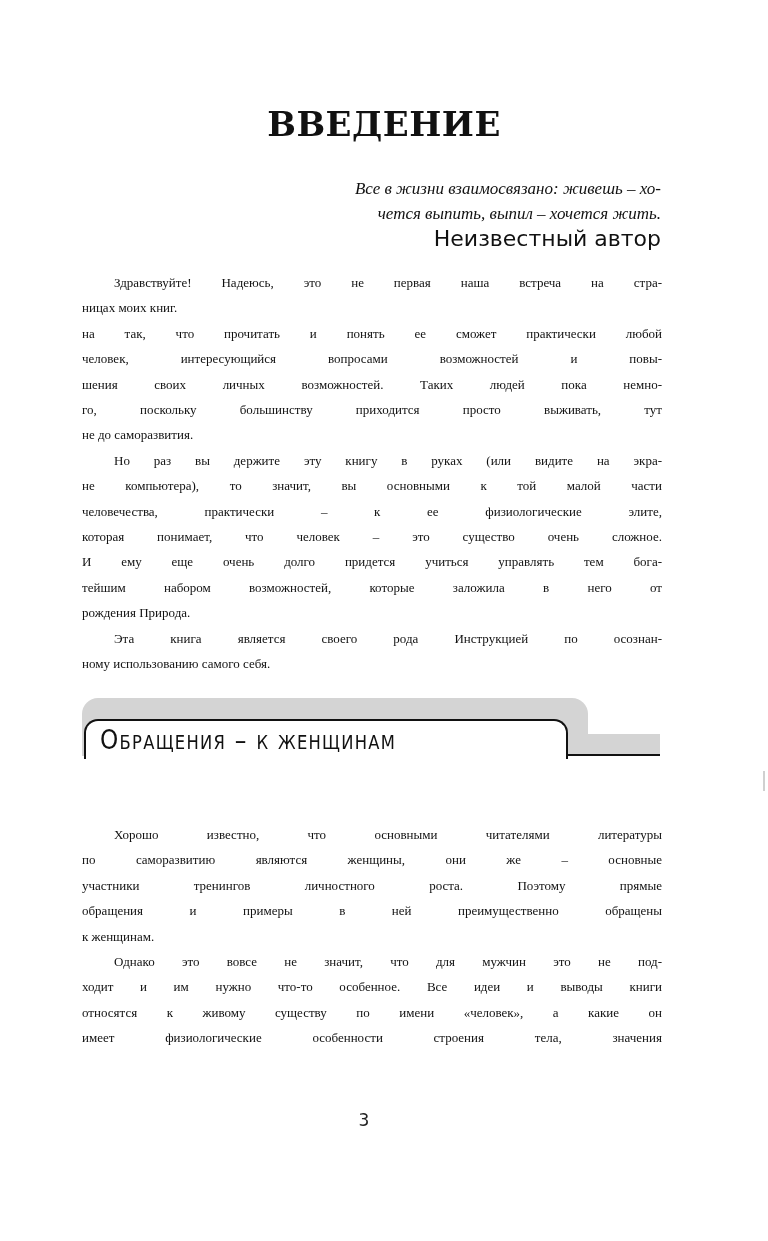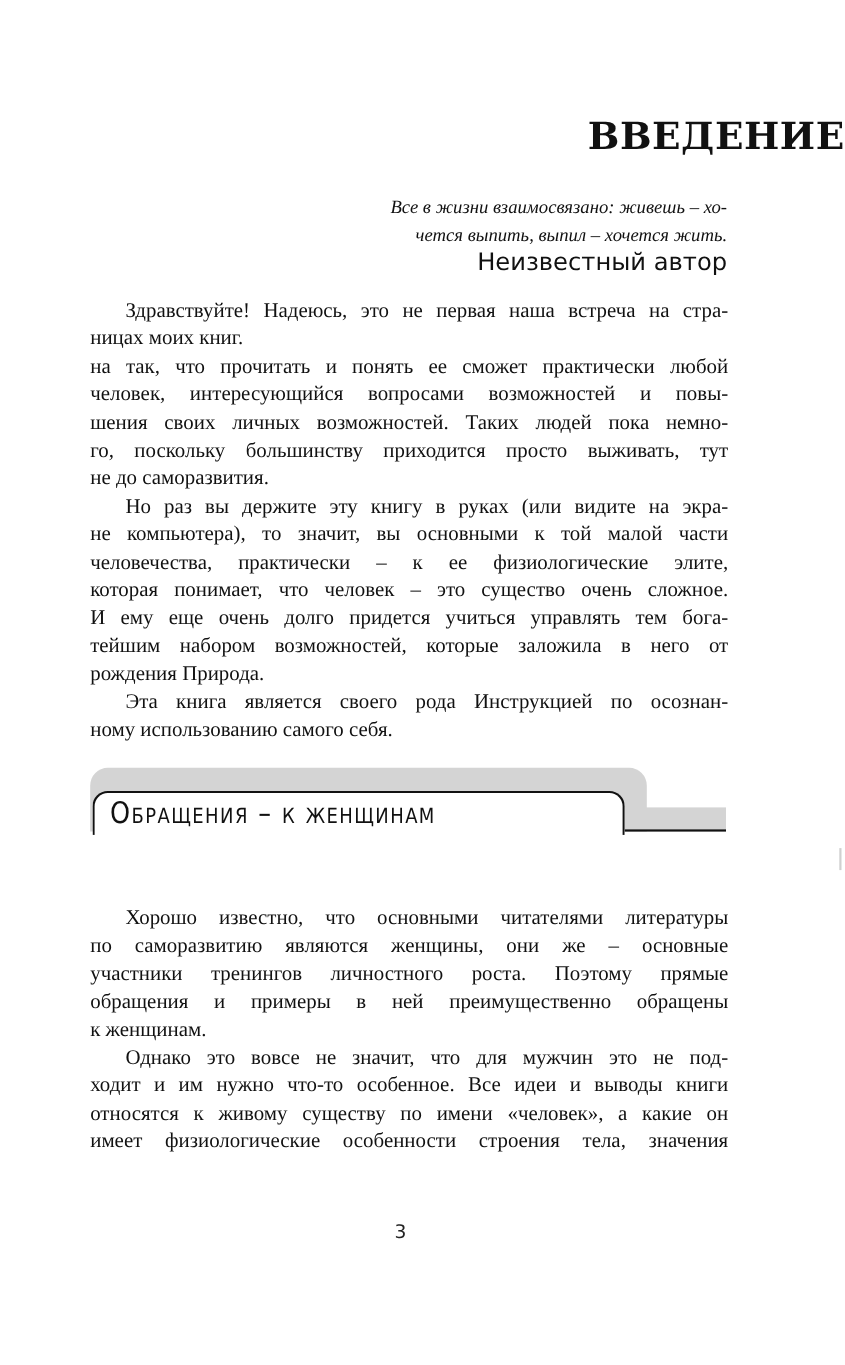--- a/index.html
+++ b/index.html
@@ -1,34 +1,34 @@
 <!DOCTYPE html>
 <html><head>
 <meta charset="utf-8">
 <style>
   html, body { margin:0; padding:0; background:#ffffff; }
   body { width:768px; height:1241px; position:relative; overflow:hidden; color:#111; }
   .page { position:absolute; left:0; top:0; width:768px; height:1241px; }
 
   .title {
-    position:absolute; left:0; width:768px; top:104px; text-align:right;
+    position:absolute; left:0; width:768px; top:104px; text-align:center;
     font-family:"DejaVu Serif", serif; font-weight:bold; font-size:34px;
     letter-spacing:0.5px; text-transform:uppercase; color:#111;
     font-variant:small-caps;
   }
   .epigraph {
     position:absolute; right:107px; top:176px; width:420px; text-align:right;
     font-family:"DejaVu Sans", sans-serif; font-size:17px; line-height:25px; color:#111;
   }
   .epigraph .quote { font-style:italic; font-family:Liberation Serif, serif; }
   .epigraph .author { font-style:normal; font-size:22px; }
 
   .body-text {
     position:absolute; left:82px; width:580px;
-    font-family:"Liberation Serif", serif; font-size:19px; line-height:25.4px; color:#111;
+    font-family:"Liberation Serif", serif; font-size:13px; line-height:25.4px; color:#111;
     text-align:justify;
   }
   .body-text .ln { display:block; text-align:justify; text-align-last:justify; white-space:nowrap; }
   .body-text .ln.last { text-align-last:left; }
   .body-text .ln.ind { padding-left:32px; }
 
   .sec-intro { top:270px; }
   .sec-women { top:822px; }
 
   

